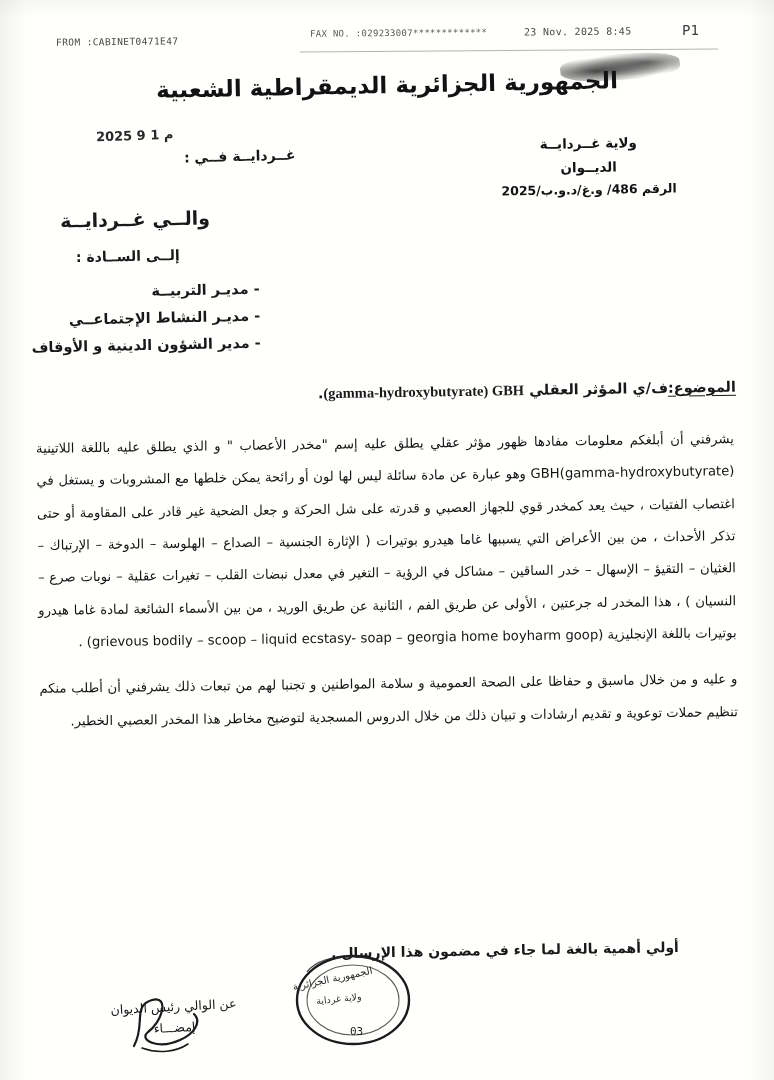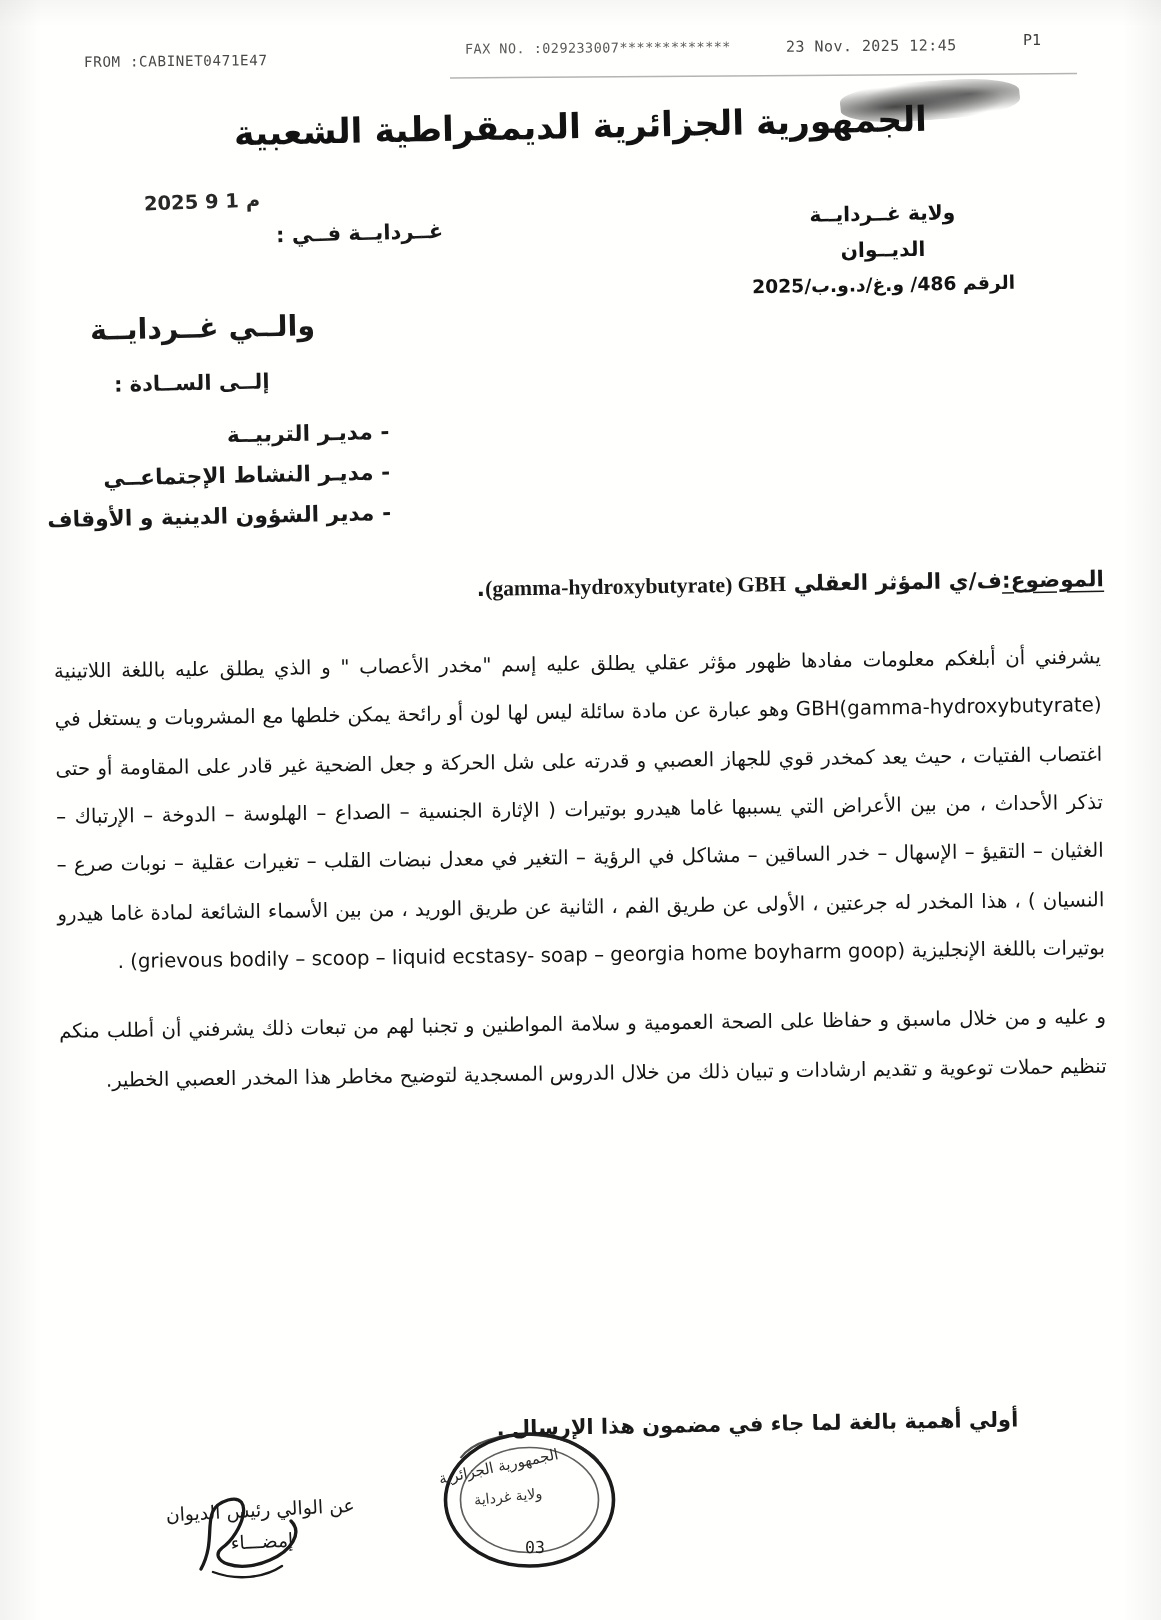--- a/index.html
+++ b/index.html
@@ -75,21 +75,21 @@
     letter-spacing: 0.3px;
     color: #4a4a4a;
     transform: rotate(-0.5deg);
     white-space: nowrap;
   }
   .fax-page {
     position: absolute;
     left: 682px;
     top: 2px;
     font-family: "DejaVu Sans Mono", monospace;
-    font-size: 10px;
+    font-size: 14px;
     color: #3d3d3d;
     white-space: nowrap;
   }
   .fax-rule {
     position: absolute;
     left: 300px;
     right: 56px;
     top: 30px;
     height: 1px;
     background: #777;
@@ -299,21 +299,21 @@
   }
 </style>
 </head>
 <body>
 
 <div id="page">
 
   <div class="fax-header">
     <div class="fax-from">FROM :CABINET0471E47</div>
     <div class="fax-no">FAX NO. :029233007*************</div>
-    <div class="fax-date">23 Nov. 2025  12:45</div>
+    <div class="fax-date">23 Nov. 2025  8:45</div>
     <div class="fax-page">P1</div>
     <div class="fax-rule"></div>
     <div class="smudge"></div>
   </div>
 
   <div class="doc">
 
     <div class="title">الجمهورية الجزائرية الديمقراطية الشعبية</div>
 
     <div class="meta-right">

